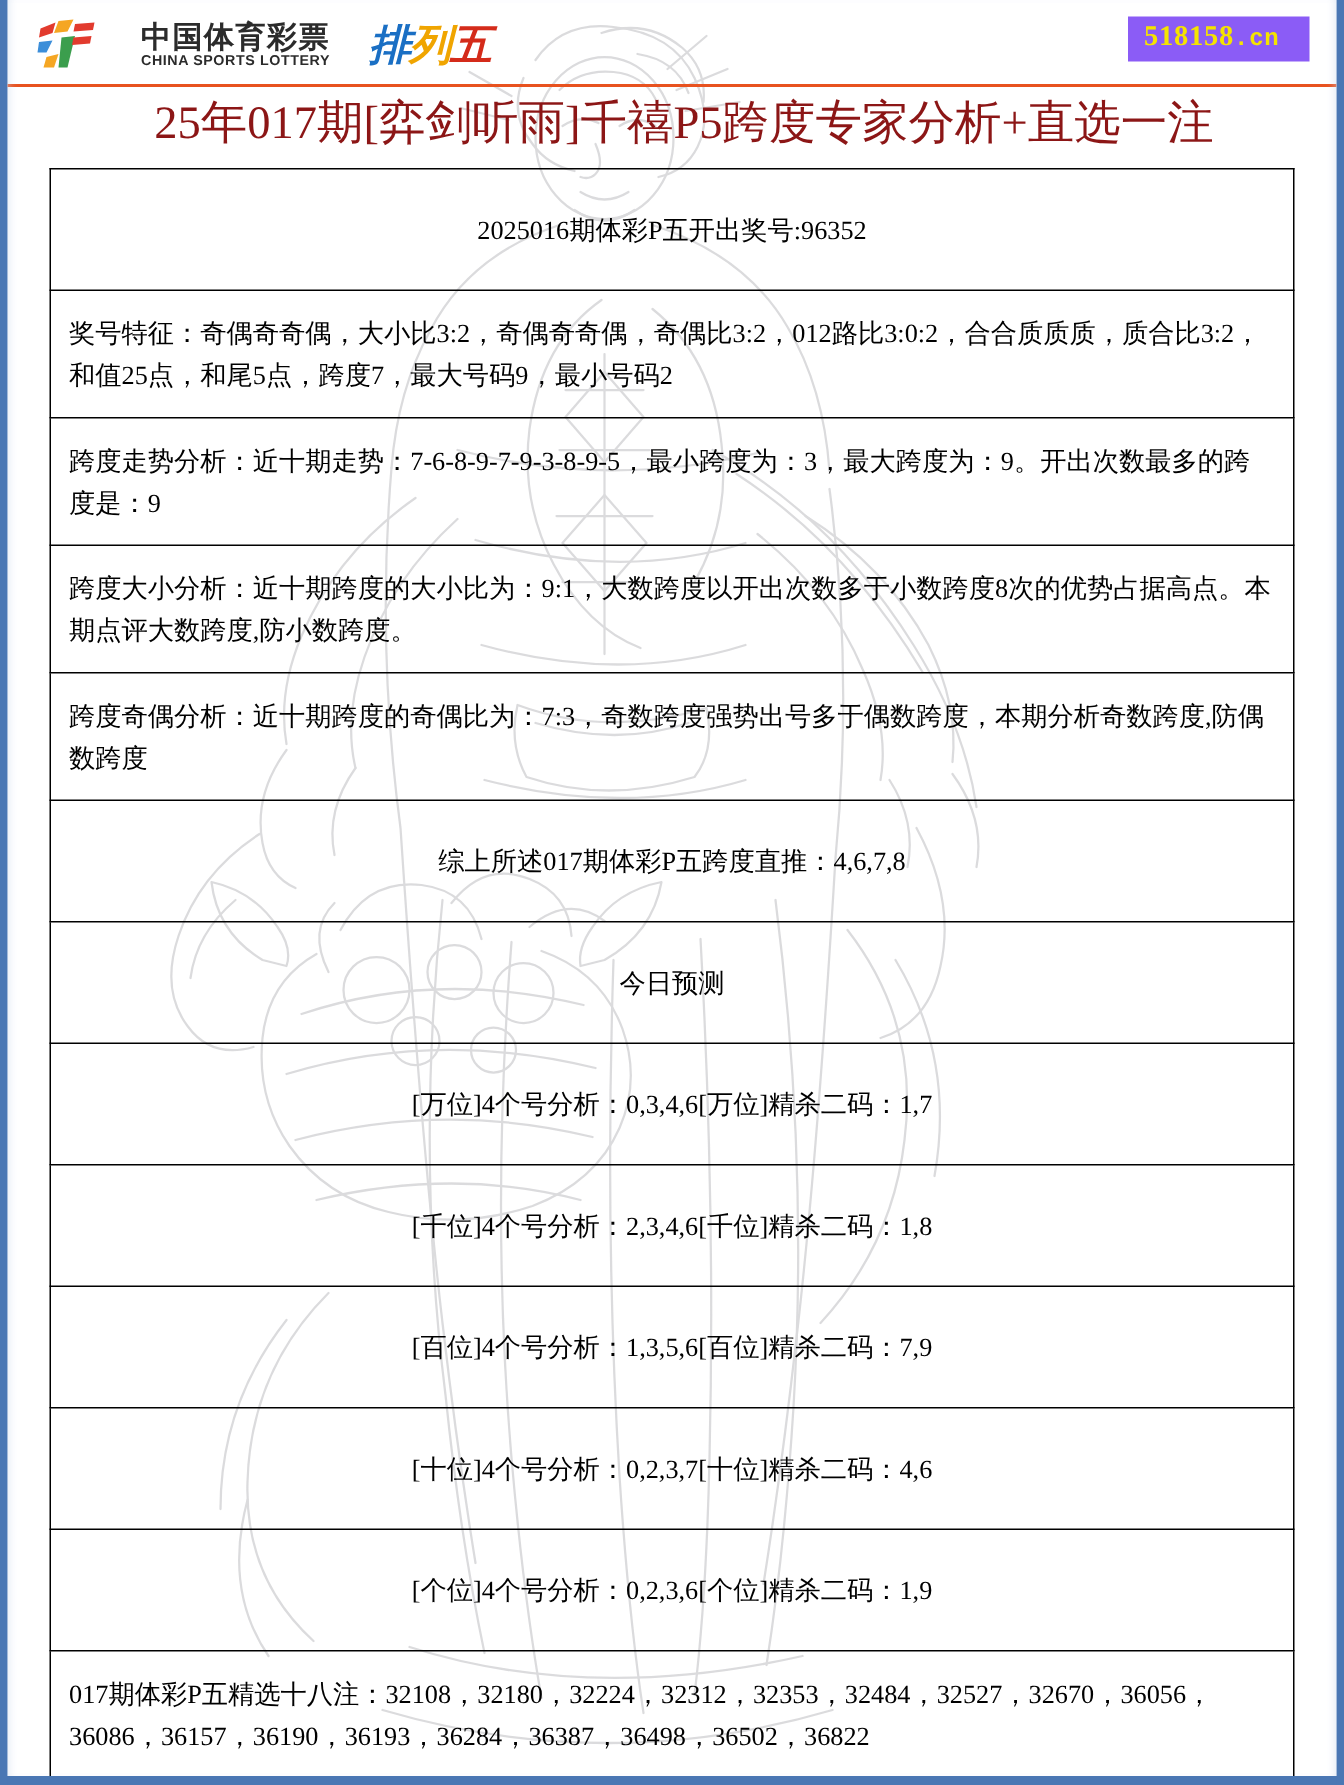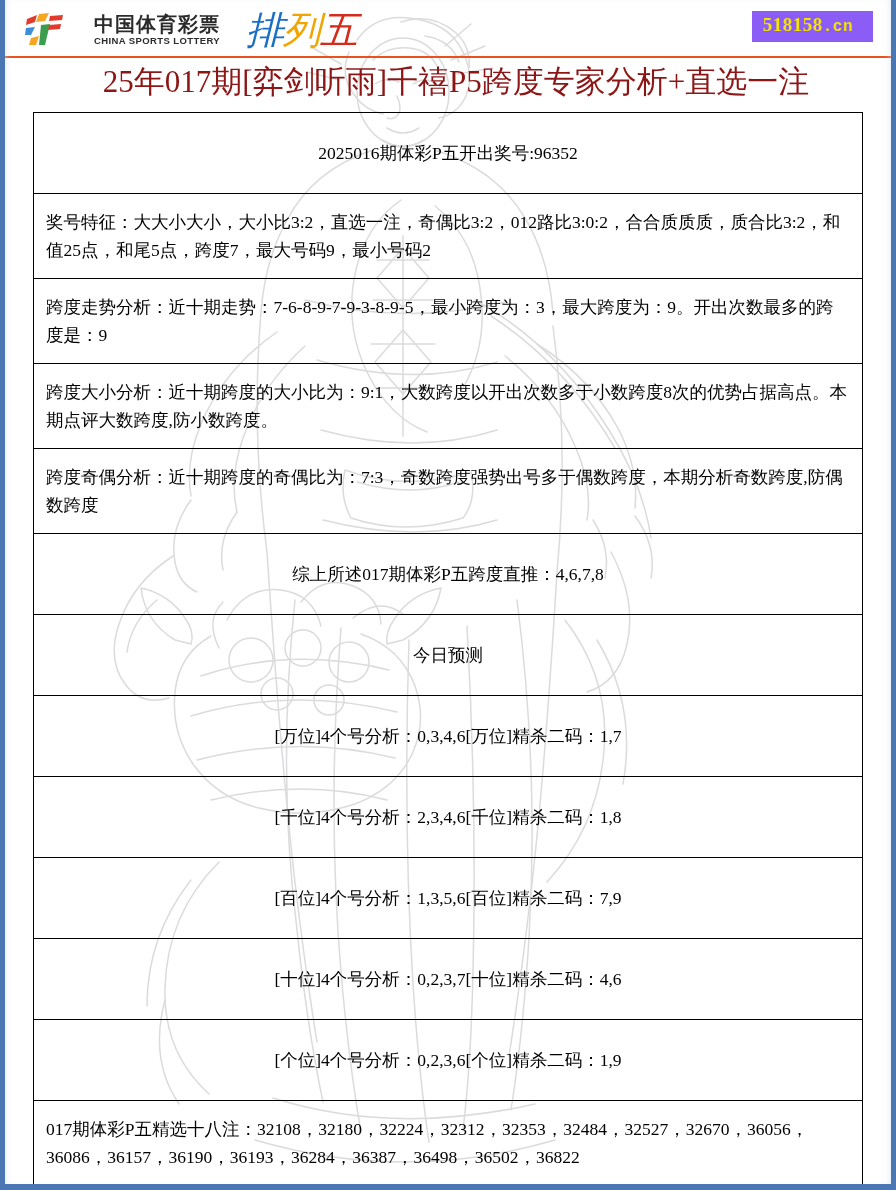--- a/index.html
+++ b/index.html
@@ -85,22 +85,22 @@
     font-family: "Liberation Sans", sans-serif;
     font-size: 9.5px;
     font-weight: bold;
     color: #2b2b2b;
     letter-spacing: .4px;
     line-height: 12px;
   }
   .logo-pailie {
     margin-left: 6px;
     font-family: "DejaVu Sans", sans-serif;
-    font-size: 38px;
-    font-weight: normal;
+    font-size: 28px;
+    font-weight: bold;
     font-style: italic;
     line-height: 40px;
     letter-spacing: -1px;
   }
   .pl-1 { color: #1a6fc4; }
   .pl-2 { color: #f0a500; }
   .pl-3 { color: #d42b1a; }
 
   .site-badge {
     position: absolute;
@@ -290,21 +290,21 @@
 
   <div class="title">25年017期[弈剑听雨]千禧P5跨度专家分析+直选一注</div>
 
   <div class="table-wrap">
     <table class="analysis">
       <tbody>
         <tr>
             <td class="center tall">2025016期体彩P五开出奖号:96352</td>
           </tr>
         <tr>
-            <td class="left para">奖号特征：大大小大小，大小比3:2，直选一注，奇偶比3:2，012路比3:0:2，合合质质质，质合比3:2，和值25点，和尾5点，跨度7，最大号码9，最小号码2</td>
+            <td class="left para">奖号特征：奇偶奇奇偶，大小比3:2，奇偶奇奇偶，奇偶比3:2，012路比3:0:2，合合质质质，质合比3:2，和值25点，和尾5点，跨度7，最大号码9，最小号码2</td>
           </tr>
         <tr>
             <td class="left para">跨度走势分析：近十期走势：7-6-8-9-7-9-3-8-9-5，最小跨度为：3，最大跨度为：9。开出次数最多的跨度是：9</td>
           </tr>
         <tr>
             <td class="left para">跨度大小分析：近十期跨度的大小比为：9:1，大数跨度以开出次数多于小数跨度8次的优势占据高点。本期点评大数跨度,防小数跨度。</td>
           </tr>
         <tr>
             <td class="left para">跨度奇偶分析：近十期跨度的奇偶比为：7:3，奇数跨度强势出号多于偶数跨度，本期分析奇数跨度,防偶数跨度</td>
           </tr>

